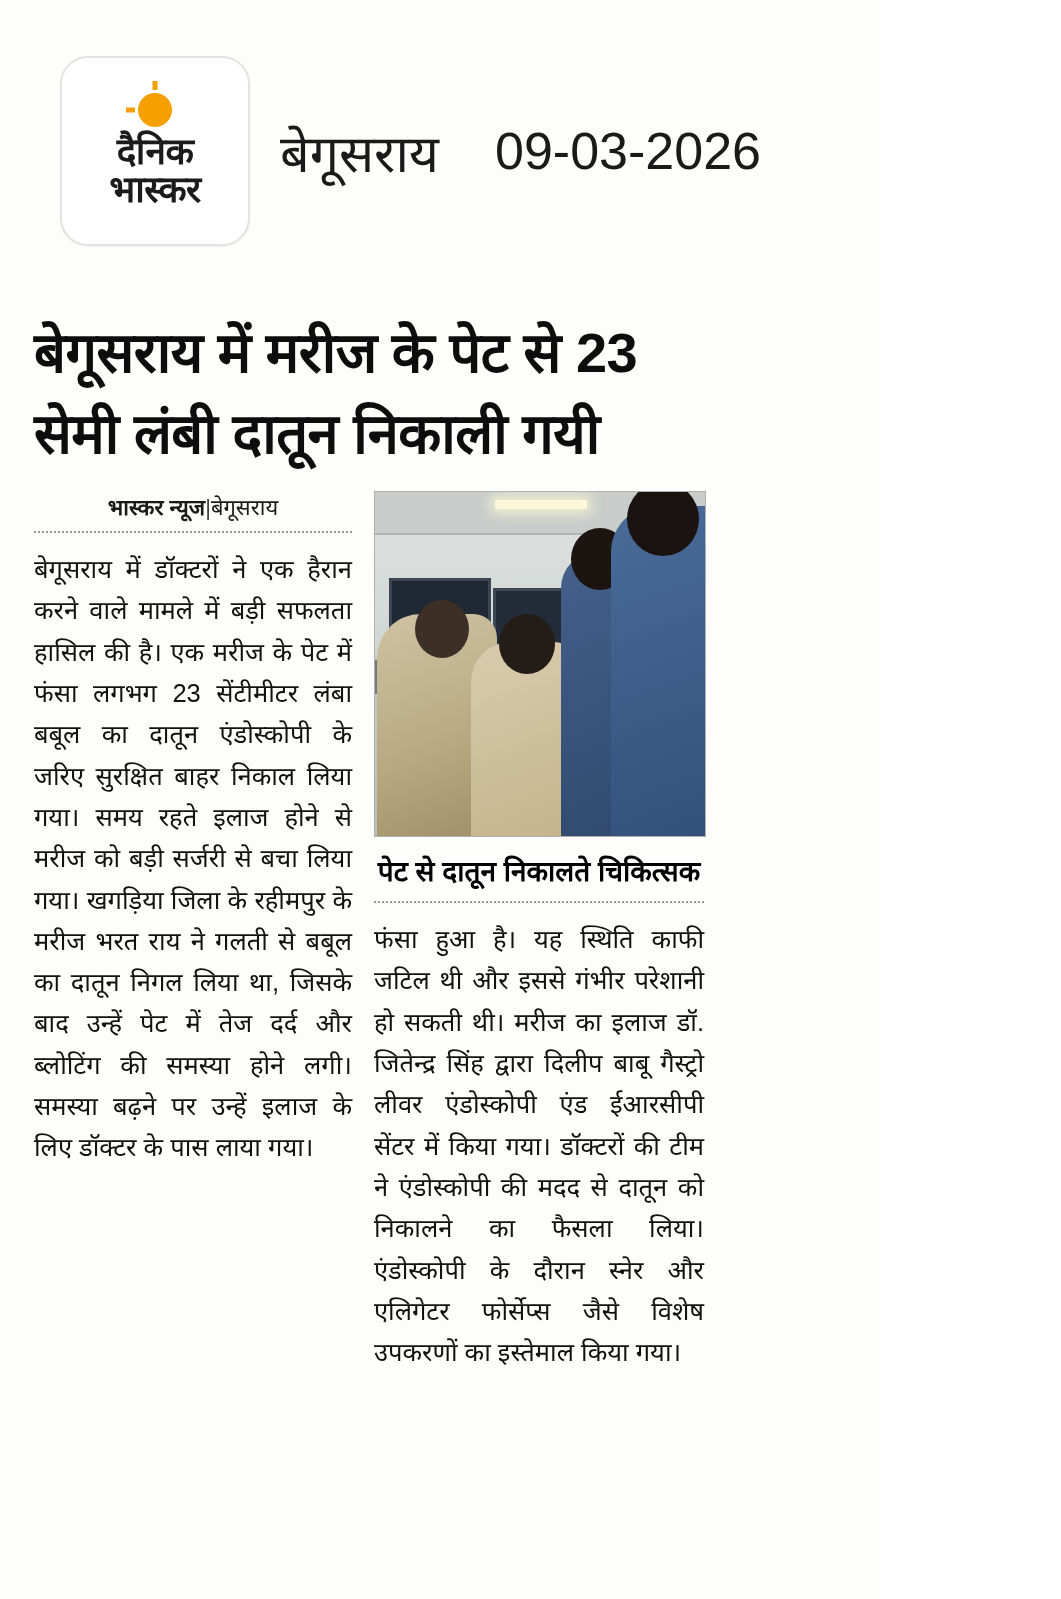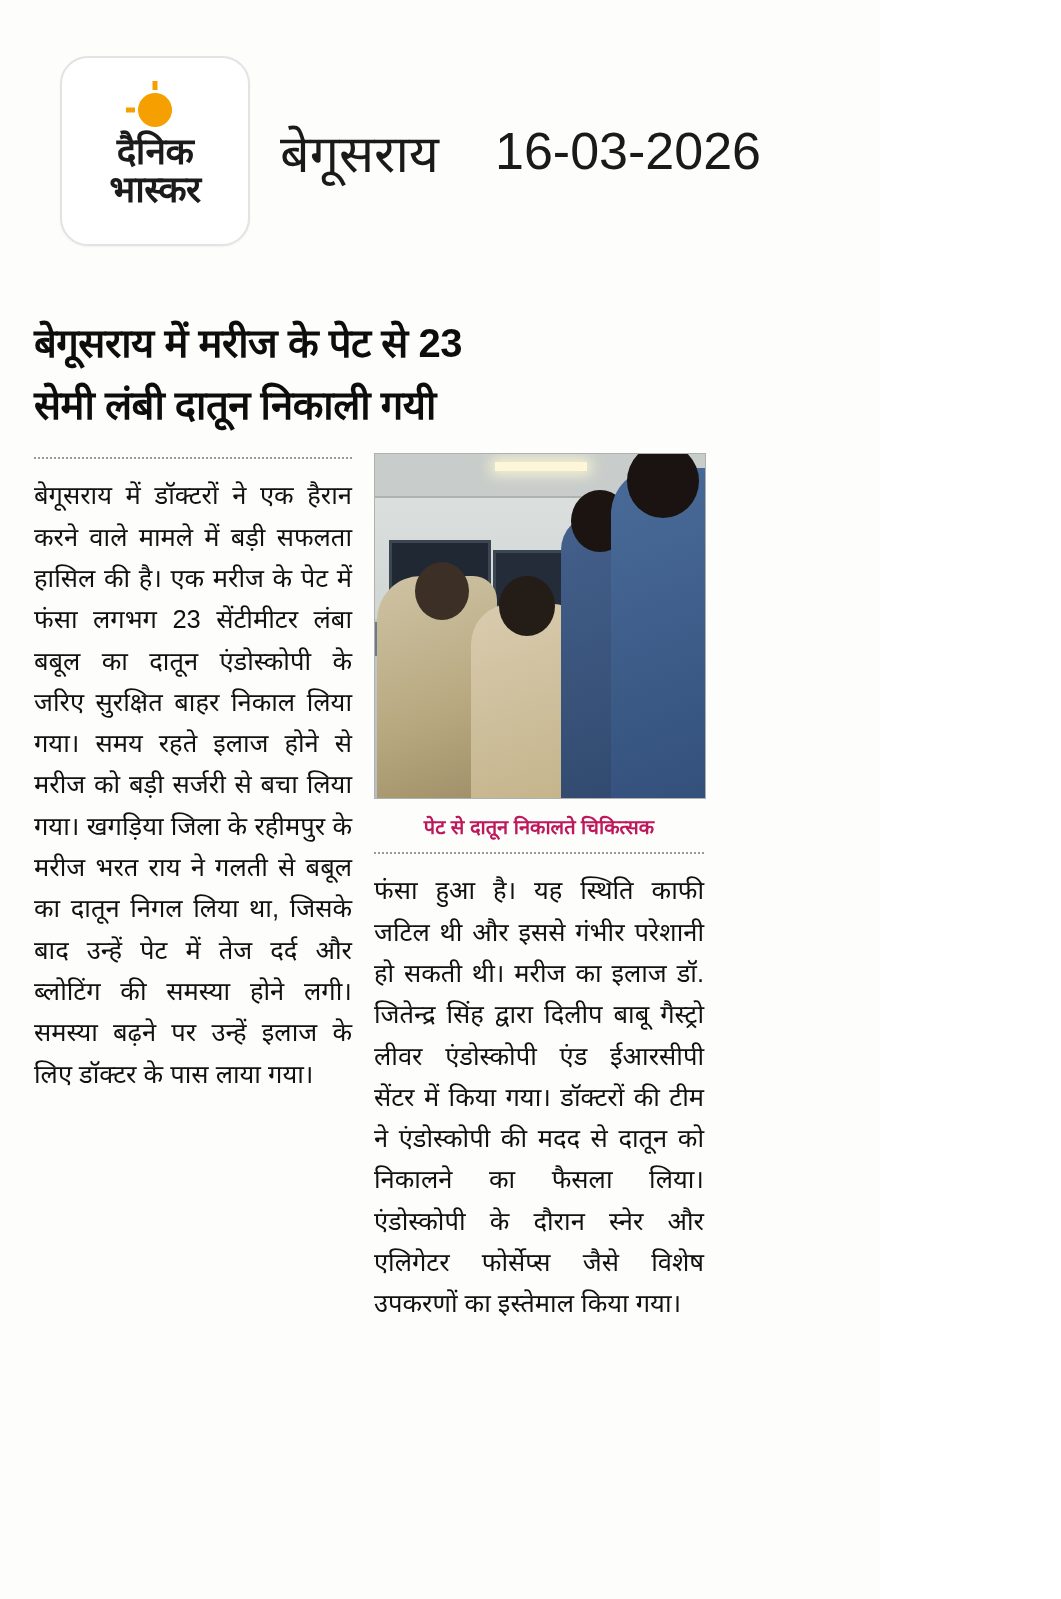--- a/index.html
+++ b/index.html
@@ -92,21 +92,21 @@
     font-weight: 400;
     color: #1a1a1a;
     margin-left: 26px;
   }
 
   
   .headline {
     margin: 74px 34px 0 34px;
     font-family: "Liberation Sans", sans-serif;
     font-weight: 700;
-    font-size: 40px;
+    font-size: 56px;
     line-height: 1.18;
     letter-spacing: -0.5px;
     color: #0d0d0d;
   }
   .headline .l2 { display: block; margin-top: 15px; }
 
   
   .content {
     display: flex;
     margin: 24px 34px 0 34px;
@@ -217,54 +217,57 @@
     border-radius: 50%; background: #1a1311;
   }
   .ph-orange {
     position: absolute; left: 104px; top: 266px; width: 96px; height: 80px;
     background: linear-gradient(#d88b2e, #bf6f1c);
     border-radius: 18px 18px 0 0;
   }
 
   .caption {
     font-family: "Liberation Sans", sans-serif;
-    font-size: 20px;
-    font-weight: 700;
-    color: #be185d;
+    font-size: 28px;
+    font-weight: 700;
+    color: #000000;
     text-align: center;
     padding: 14px 0 10px 0;
   }
   .caption-rule {
     border-top: 2px dotted #9a9a9a;
     margin: 2px 0 16px 0;
   }
 </style>
 </head>
 <body>
 
 <div class="page">
 
   <div class="masthead">
     <div class="logo-box">
       <div class="logo-sun"></div>
       <div class="logo-line1">दैनिक</div>
       <div class="logo-line2">भास्कर</div>
     </div>
     <div class="masthead-edition">बेगूसराय</div>
-    <div class="masthead-date">16-03-2026</div>
+    <div class="masthead-date">09-03-2026</div>
   </div>
 
   <div class="headline">
     <span class="l1">बेगूसराय में मरीज के पेट से 23</span>
     <span class="l2">सेमी लंबी दातून निकाली गयी</span>
   </div>
 
   <div class="content">
 
     <div class="col">
+      <div class="byline">
+        <span>भास्कर न्यूज</span><span class="sep">|</span><span class="place">बेगूसराय</span>
+      </div>
       <div class="rule-dotted"></div>
       <p class="para">बेगूसराय में डॉक्टरों ने एक हैरान करने वाले मामले में बड़ी सफलता हासिल की है। एक मरीज के पेट में फंसा लगभग 23 सेंटीमीटर लंबा बबूल का दातून एंडोस्कोपी के जरिए सुरक्षित बाहर निकाल लिया गया। समय रहते इलाज होने से मरीज को बड़ी सर्जरी से बचा लिया गया। खगड़िया जिला के रहीमपुर के मरीज भरत राय ने गलती से बबूल का दातून निगल लिया था, जिसके बाद उन्हें पेट में तेज दर्द और ब्लोटिंग की समस्या होने लगी। समस्या बढ़ने पर उन्हें इलाज के लिए डॉक्टर के पास लाया गया।</p>
     </div>
 
 
     <div class="col-right">
       <div class="photo-wrap">
         <div class="photo">
           <div class="ph-wall"></div>
           <div class="ph-ceiling"></div>

